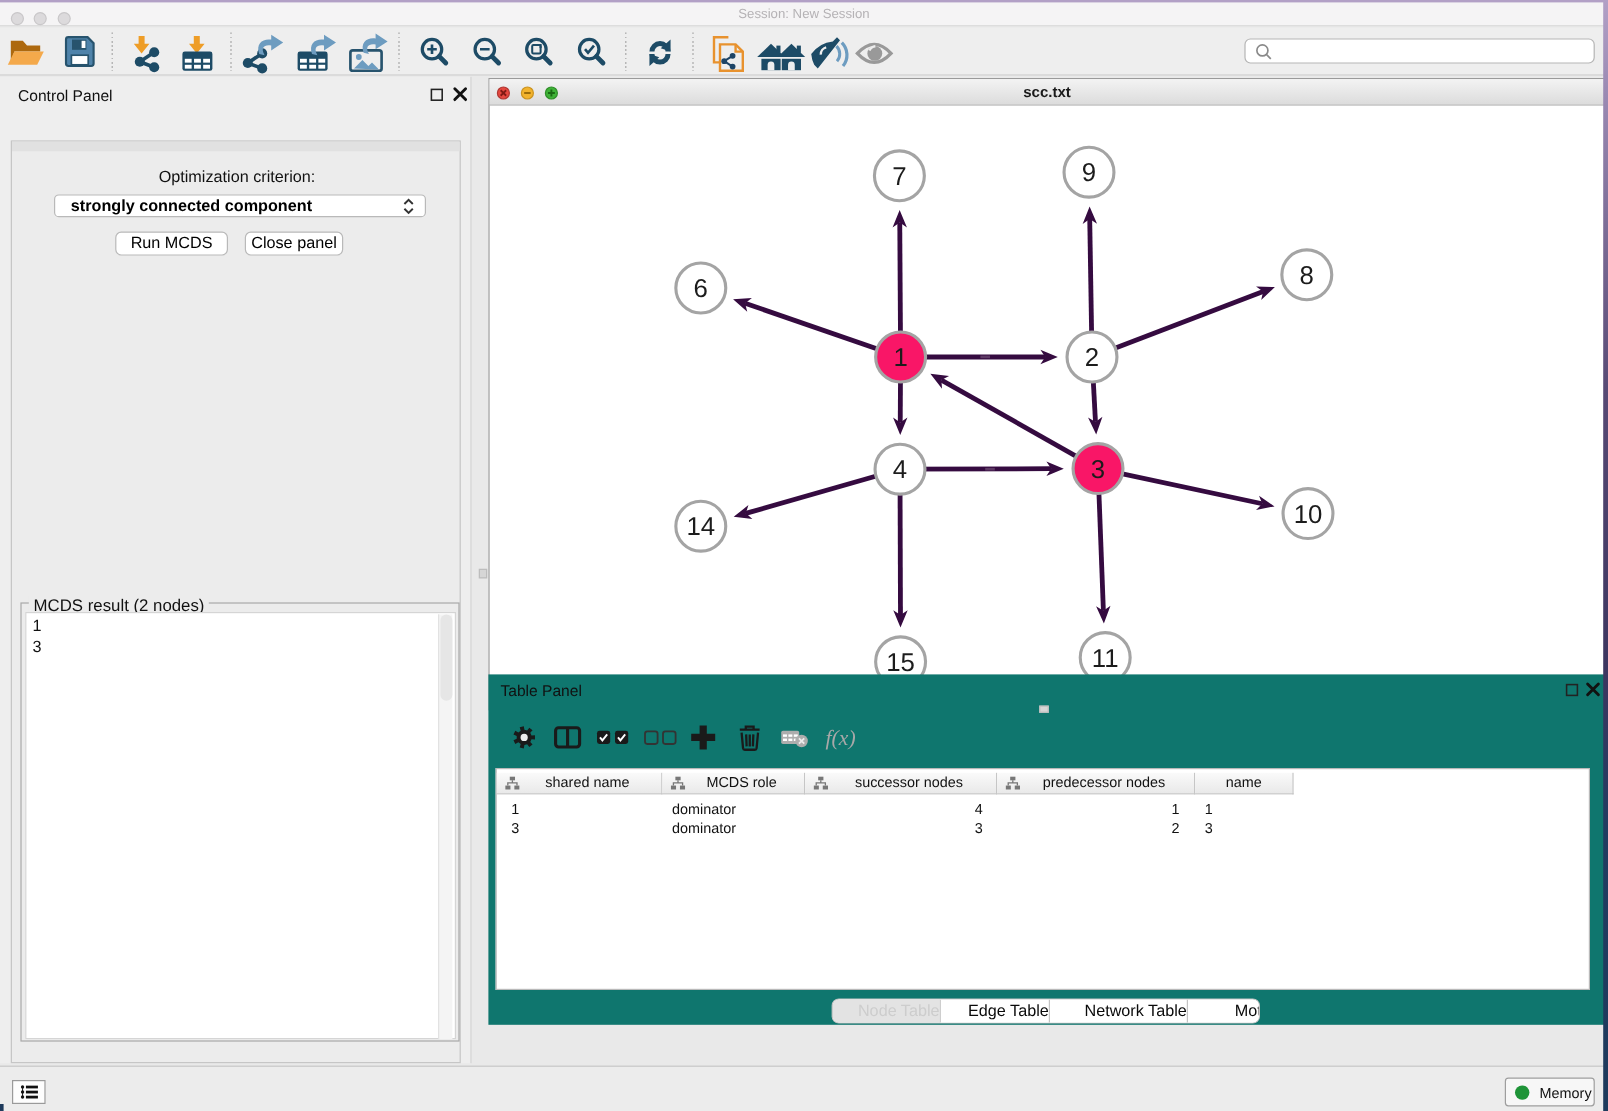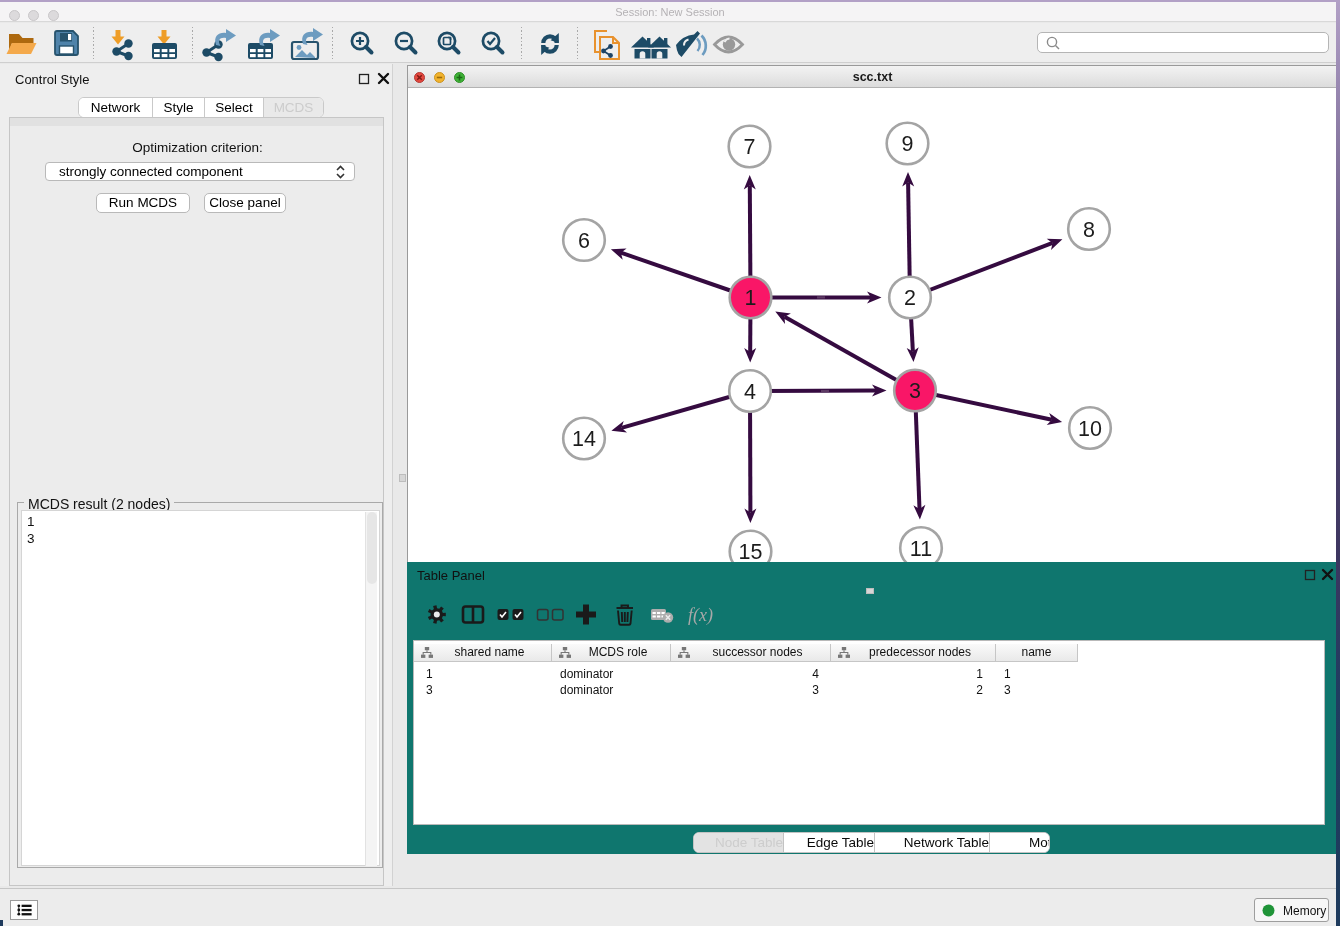--- a/index.html
+++ b/index.html
@@ -17,21 +17,21 @@
 
 #cpanel { left:0; top:64px; width:393px; height:822px; background:#eeeeee; border-right:1px solid #d2d2d2; }
 #cpanel h3 { position:absolute; left:15px; top:8px; font-size:13px; font-weight:400; color:#111; }
 .wicon { position:absolute; font-size:12px; color:#111; }
 #cptabs { position:absolute; left:78px; top:33px; height:21px; }
 #cptabs { border:1px solid #c9c9c9; border-radius:6px; background:#fff; width:246px; overflow:hidden; }
 .seg { position:absolute; top:0; height:21px; background:#fff; font-size:13.5px; color:#000; text-align:center; line-height:20px; }
 #tab-mcds { background:#e9e9e9; color:#cccccc; }
 #cpcontent { position:absolute; left:9px; top:53px; width:375px; height:769px; border:1px solid #c6c6c6; background:#ececec; }
 #optlabel { position:absolute; left:0; top:22px; width:375px; text-align:center; font-size:13.5px; color:#111; }
-#combo { position:absolute; left:35px; top:44px; width:310px; height:19px; background:#fff; border:1px solid #b9b9b9; border-radius:4px; font-size:13.5px; line-height:17px; padding-left:13px; color:#000; }
+#combo { position:absolute; left:35px; top:44px; width:310px; height:19px; background:#fff; border:1px solid #b9b9b9; border-radius:4px; font-size:13.5px; line-height:17px; padding-left:13px; color:#000;font-weight:bold; }
 .btn { position:absolute; top:75px; height:20px; background:#fff; border:1px solid #b9b9b9; border-radius:5px; font-size:13.5px; text-align:center; line-height:18px; color:#000; }
 #groupbox { position:absolute; left:7px; top:384px; width:366px; height:366px; border:1px solid #a9a9a9; }
 #grouplabel { position:absolute; left:6px; top:-7px; background:#ececec; padding:0 4px; font-size:14px; color:#111; }
 #resultarea { position:absolute; left:3px; top:7px; width:359px; height:356px; background:#fff; border:1px solid #d5d5d5; font-size:13.5px; color:#111; line-height:17px; padding:2px 0 0 5px; }
 #resscroll { position:absolute; right:2px; top:1px; width:12px; height:354px; background:#f4f4f4; border-left:1px solid #e2e2e2; }
 #resthumb { position:absolute; left:1px; top:0px; width:10px; height:72px; background:#e6e6e6; border-radius:5px; }
 
 #netwin { left:407px; top:65px; width:931px; height:527px; background:#fff; border:1px solid #9a9a9a; }
 #nettitle { position:absolute; left:0; top:0; width:100%; height:22px; background:linear-gradient(#f3f3f3,#dcdcdc); border-bottom:1px solid #b3b3b3; }
 #nettitle .tl { position:absolute; top:5.5px; width:11px; height:11px; border-radius:50%; }
@@ -177,33 +177,27 @@
     </svg>
   <div id="searchbox">
     <svg width="18" height="18" style="position:absolute;left:6px;top:1px" viewBox="0 0 18 18">
         <circle cx="8" cy="8" r="4.6" fill="none" stroke="#8a8a8a" stroke-width="1.4"></circle>
         <line x1="11.5" y1="11.5" x2="15" y2="15" stroke="#8a8a8a" stroke-width="1.4"></line>
       </svg>
   </div>
 </div>
 
 <div class="abs" id="cpanel">
-  <h3>Control Style</h3>
+  <h3>Control Panel</h3>
   <svg class="wicon" style="left:358px;top:9px" width="12" height="12">
       <rect x="1.5" y="1.5" width="9" height="9" fill="none" stroke="#222" stroke-width="1.3"></rect>
     </svg>
   <svg class="wicon" style="left:377px;top:8px" width="13" height="13" viewBox="0 0 13 13">
       <path d="M2 2 L11 11 M11 2 L2 11" stroke="#111" stroke-width="2.4" stroke-linecap="round"></path>
     </svg>
-  <div id="cptabs">
-    <div class="seg" style="left:0; width:73px;">Network</div>
-    <div class="seg" style="left:73px; width:52px; border-left:1px solid #c9c9c9;">Style</div>
-    <div class="seg" style="left:125px; width:59px; border-left:1px solid #c9c9c9;">Select</div>
-    <div class="seg" id="tab-mcds" style="left:184px; width:60px; border-left:1px solid #c9c9c9;">MCDS</div>
-  </div>
   <div id="cpcontent">
     <div style="position:absolute;left:0;top:0;width:100%;height:8px;background:#e1e1e1;"></div>
     <div id="optlabel">Optimization criterion:</div>
     <div id="combo">strongly connected component
       <svg width="11" height="14" style="position:absolute;right:8px;top:2px" viewBox="0 0 11 14">
           <path d="M2 5 L5.5 1.5 L9 5" fill="none" stroke="#333" stroke-width="1.6"></path>
           <path d="M2 9 L5.5 12.5 L9 9" fill="none" stroke="#333" stroke-width="1.6"></path>
         </svg>
     </div>
     <div class="btn" style="left:86px; width:94px;">Run MCDS</div>

